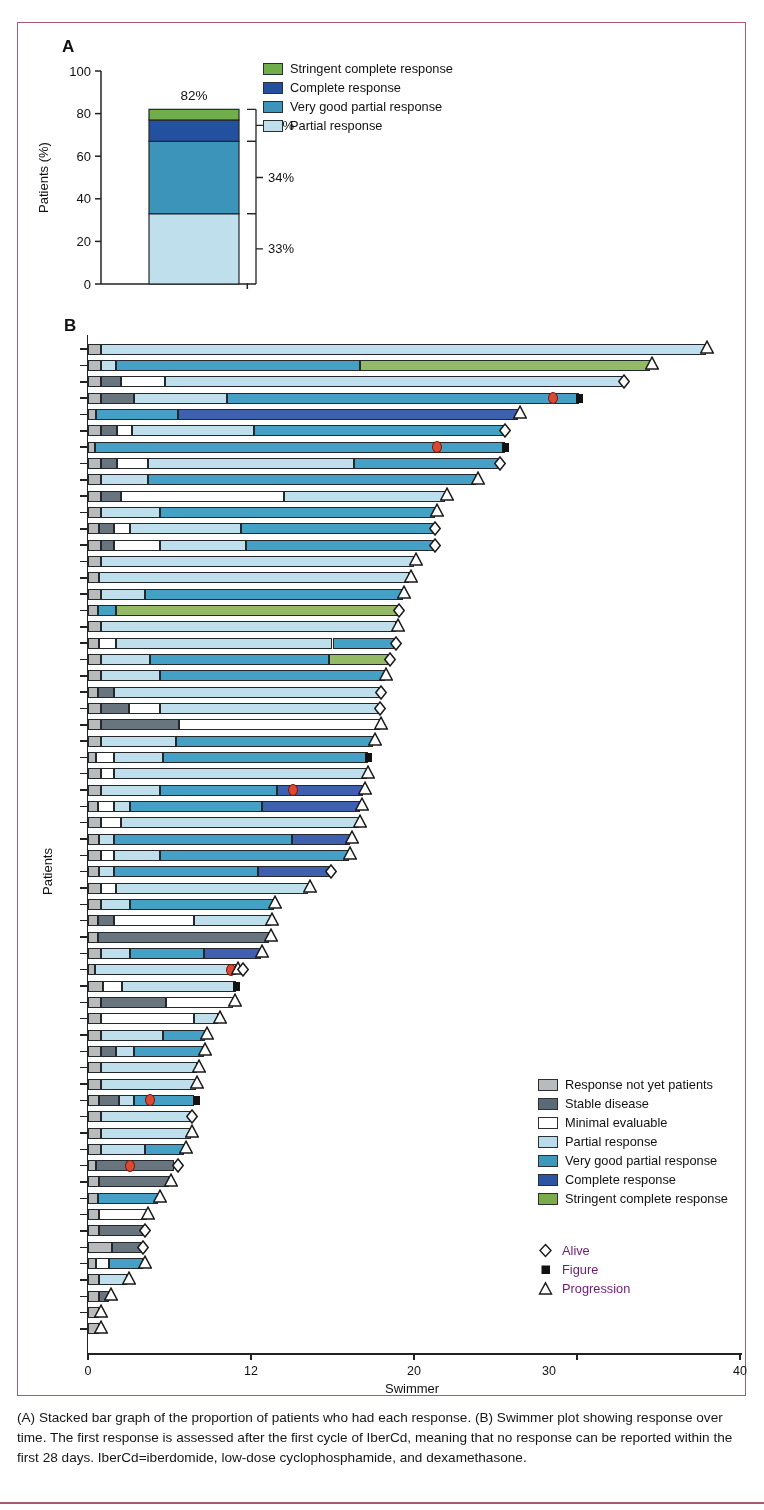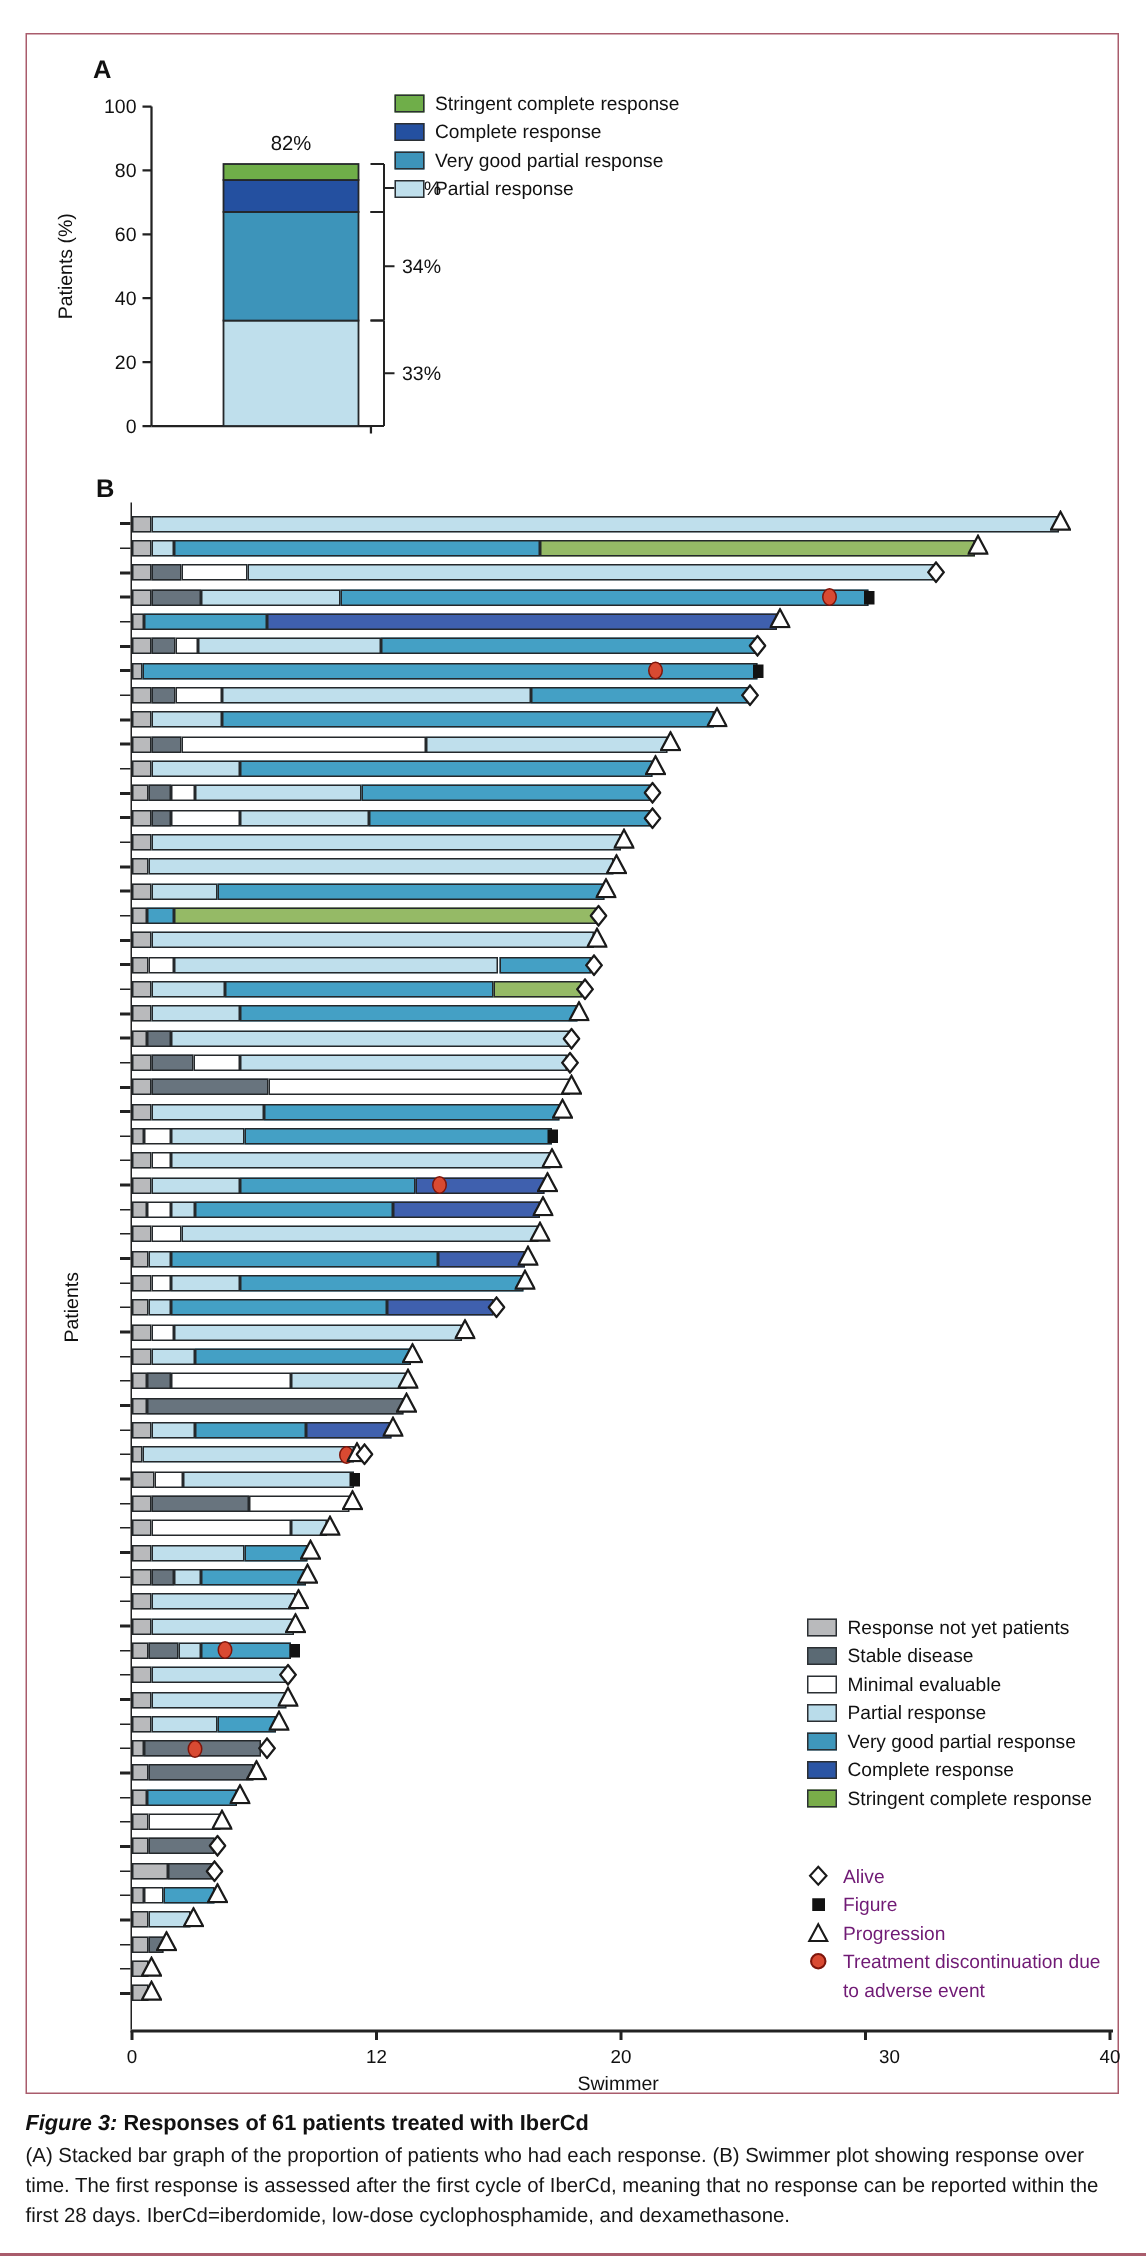--- a/index.html
+++ b/index.html
@@ -96,21 +96,21 @@
     <div id="swimmer">
         <div class="axis-line" style="left: 68.5px; top: 312px; width: 1.5px; height: 1018px;"></div>
         <div class="axis-line" style="left: 68.5px; top: 1330px; width: 655px; height: 1.5px;"></div>
         <div class="axis-line" style="left: 69.25px; top: 1331px; width: 1.5px; height: 6px;"></div>
         <div class="tick-label" style="left: 55px; top: 1341px;">0</div>
         <div class="axis-line" style="left: 232.25px; top: 1331px; width: 1.5px; height: 6px;"></div>
         <div class="tick-label" style="left: 218px; top: 1341px;">12</div>
         <div class="axis-line" style="left: 395.25px; top: 1331px; width: 1.5px; height: 6px;"></div>
         <div class="tick-label" style="left: 381px; top: 1341px;">20</div>
         <div class="axis-line" style="left: 558.25px; top: 1331px; width: 1.5px; height: 6px;"></div>
-        <div class="tick-label" style="left: 560px; top: 1341px;">30</div>
+        <div class="tick-label" style="left: 516px; top: 1341px;">30</div>
         <div class="axis-line" style="left: 721.25px; top: 1331px; width: 1.5px; height: 6px;"></div>
         <div class="tick-label" style="left: 707px; top: 1341px;">40</div>
         <div class="row-tick" style="left: 62px; top: 325.415px; width: 6.5px; height: 1.5px;"></div>
         <div class="seg" style="left: 70px; top: 320.665px; width: 13.04px; background: rgb(185, 186, 188);"></div>
         <div class="seg" style="left: 83.04px; top: 320.665px; width: 604.73px; background: rgb(191, 223, 236);"></div>
         <svg width="14" height="14" style="position: absolute; left: 682.4px; top: 317.165px;">
           <polygon points="7,1.2 13.3,13 0.7,13" fill="#ffffff" stroke="#1a1a1a" stroke-width="1.5"></polygon>
         </svg>
         <div class="row-tick" style="left: 62px; top: 341.745px; width: 6.5px; height: 1.5px;"></div>
         <div class="seg" style="left: 70px; top: 336.995px; width: 13.04px; background: rgb(185, 186, 188);"></div>
@@ -581,30 +581,23 @@
             <rect x="3.5" y="3.5" width="8.5" height="8.5" fill="#121212"></rect>
           </svg>
           <span class="mk-label">Figure</span>
         </div>
         <div class="mk-row">
           <svg class="mk-glyph" viewBox="0 0 15 15">
             <polygon points="7.5,1.8 13.5,13 1.5,13" fill="#ffffff" stroke="#1a1a1a" stroke-width="1.4"></polygon>
           </svg>
           <span class="mk-label">Progression</span>
         </div>
-        <div class="mk-row">
-          <svg class="mk-glyph" viewBox="0 0 15 15">
-            <circle cx="7.5" cy="7.5" r="4.8" fill="#d94a32" stroke="#7e150b" stroke-width="1.4"></circle>
-          </svg>
-          <span class="mk-label">Treatment discontinuation due to adverse event</span>
-        </div>
       </div>
     </div>
 
   </div>
 
   <div class="caption">
-    <div class="cap-title"><span class="fig-label">Figure 3:</span><span> Responses of 61 patients treated with IberCd</span></div>
     <div class="cap-body">(A) Stacked bar graph of the proportion of patients who had each response. (B) Swimmer plot showing response over time. The first response is assessed after the first cycle of IberCd, meaning that no response can be reported within the first 28 days. IberCd=iberdomide, low-dose cyclophosphamide, and dexamethasone.</div>
   </div>
 
   <div class="bottom-rule" style="background: rgb(169, 92, 108);"></div>
 </div>
 
 </body></html>

